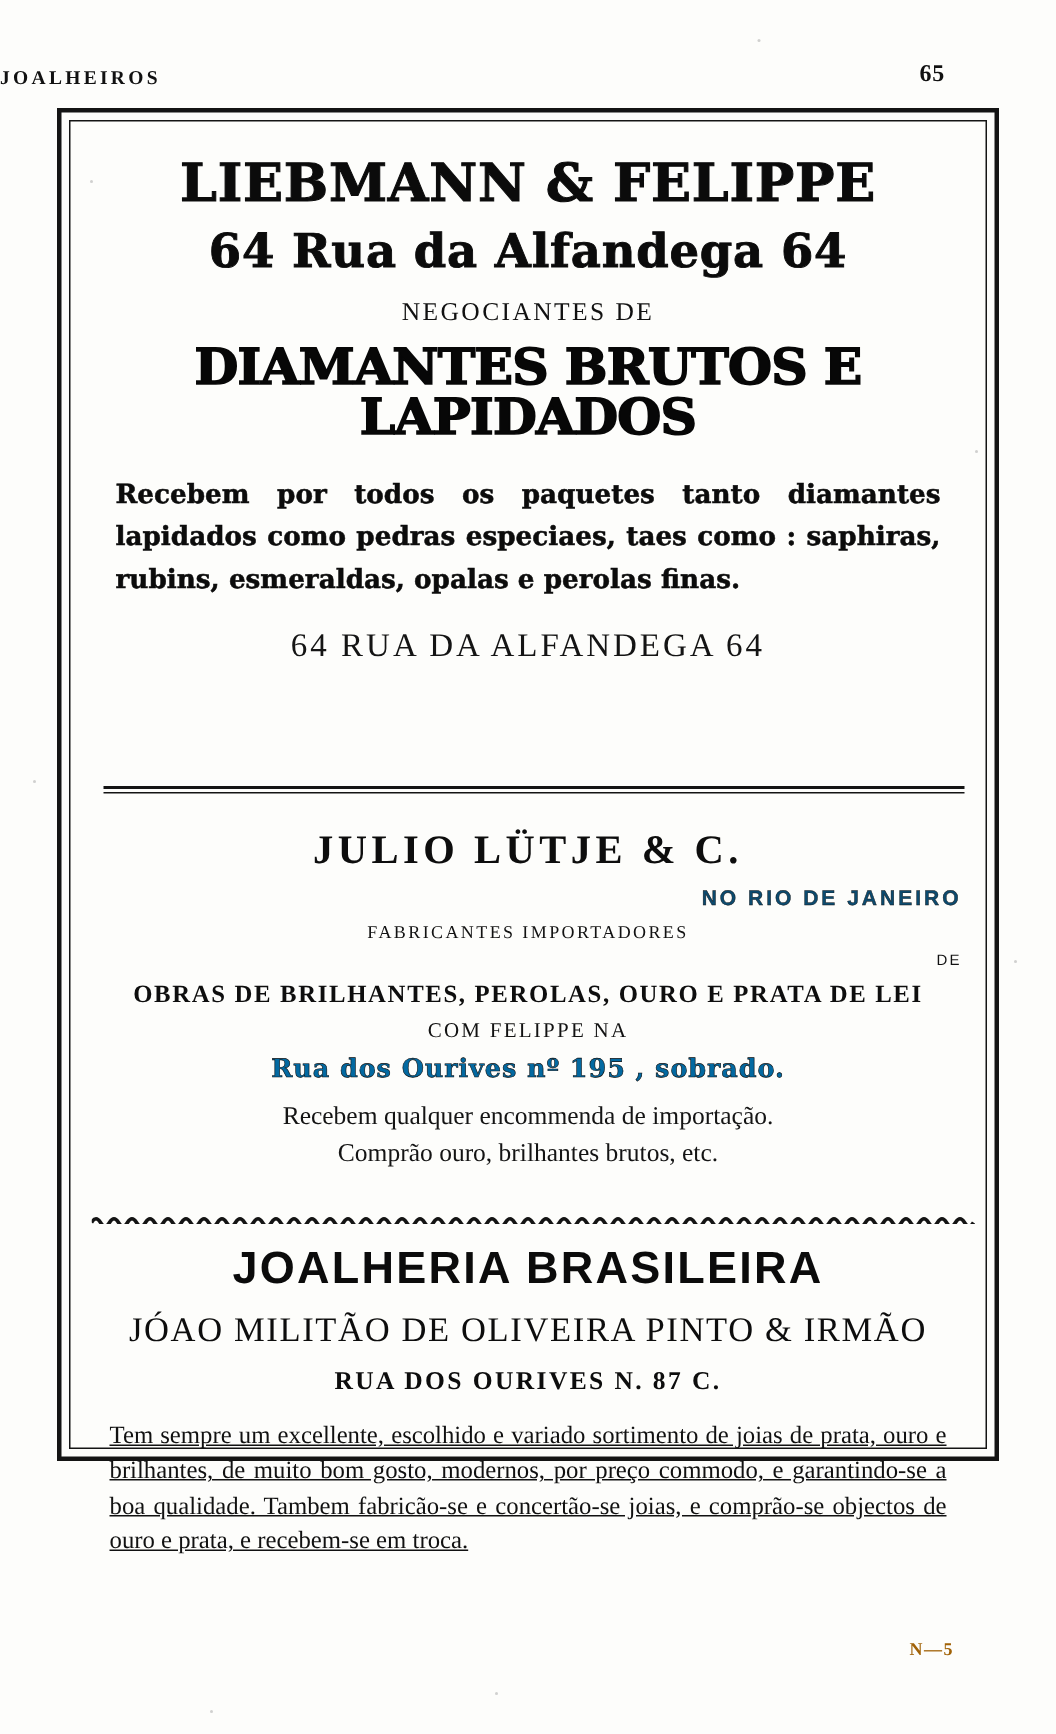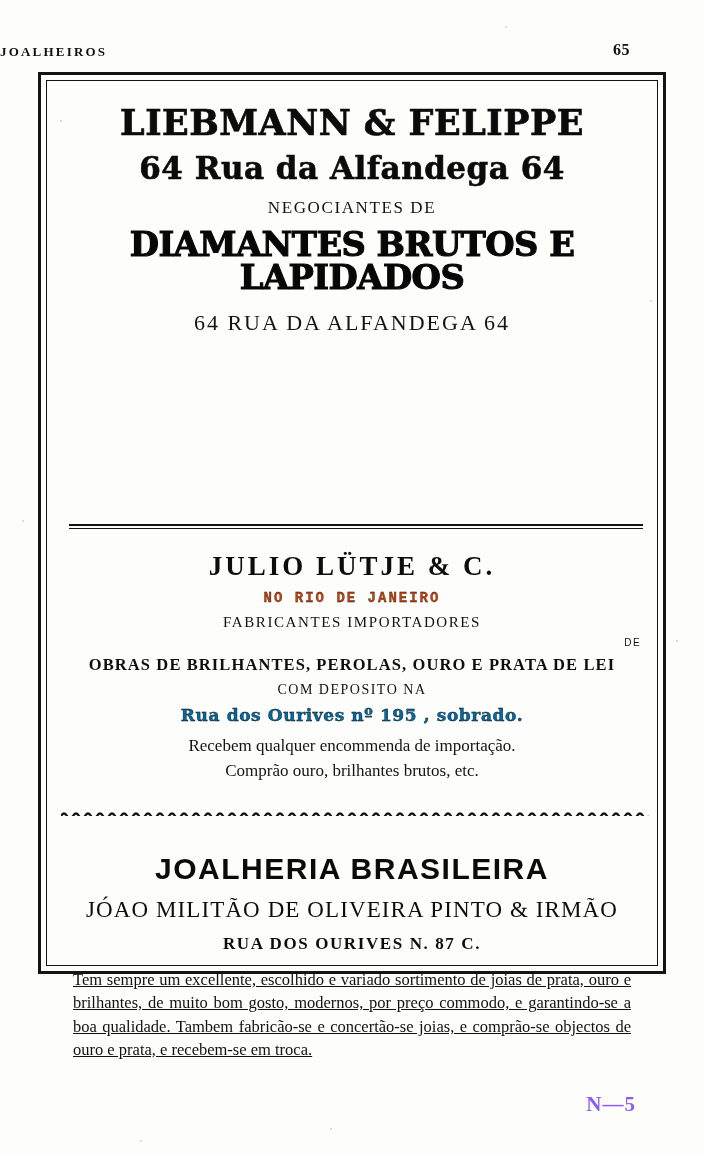--- a/index.html
+++ b/index.html
@@ -167,33 +167,33 @@
   .j-title {
     text-align: center;
     font-family: "Liberation Serif", serif;
     font-weight: bold;
     font-size: 27px;
     letter-spacing: 3px;
     color: #0d0d0d;
   }
   .j-place {
     margin-top: 8px;
-    text-align: center;
-    font-family: Liberation Mono, monospace;
+    text-align: right;
+    font-family: Liberation Sans, sans-serif;
     font-weight: bold;
     font-size: 14px;
     letter-spacing: 2px;
-    color: #c2410c;
+    color: #0c4a6e;
     -webkit-text-stroke: 0.3px #151515;
   }
   .j-line {
     margin-top: 8px;
     text-align: center;
     font-family: "Liberation Serif", serif;
-    font-size: 15px;
+    font-size: 12px;
     letter-spacing: 1.6px;
     color: #121212;
   }
   .j-de {
     margin-top: 6px;
     text-align: right;
     font-family: Liberation Sans, sans-serif;
     font-size: 10px;
     letter-spacing: 1.4px;
     color: #121212;
@@ -228,21 +228,21 @@
   .j-note {
     margin-top: 10px;
     text-align: center;
     font-family: "Liberation Serif", serif;
     font-size: 17px;
     line-height: 1.35;
     color: #141414;
   }
 
   
-  #ad-brasileira { top: 748px; margin-top: 23px; }
+  #ad-brasileira { top: 748px; }
 
   .b-title {
     text-align: center;
     font-family: "Liberation Sans", sans-serif;
     font-weight: bold;
     font-size: 30px;
     letter-spacing: 1.5px;
     color: #0b0b0b;
   }
   .b-names {
@@ -272,23 +272,23 @@
     text-decoration: underline;
   }
 
   
   .signature {
     position: absolute;
     right: 68px;
     top: 1092px;
     font-family: "Liberation Serif", serif;
     font-weight: bold;
-    font-size: 21px;
+    font-size: 12px;
     letter-spacing: 1px;
-    color: #8b5cf6;
+    color: #a16207;
   }
 
   
   .speckles { position: absolute; inset: 0; pointer-events: none; }
   .speckles i {
     position: absolute; display: block;
     background: #9a9a9a; border-radius: 50%;
     opacity: .45;
   }
 </style>
@@ -301,35 +301,36 @@
   <div class="folio">65</div>
 
   <div class="frame-outer">
     <div class="frame-inner">
 
       <div class="ad" id="ad-liebmann">
         <div class="l-title">LIEBMANN &amp; FELIPPE</div>
         <div class="l-address">64  Rua da Alfandega  64</div>
         <div class="l-sub">NEGOCIANTES DE</div>
         <div class="l-banner">DIAMANTES BRUTOS E LAPIDADOS</div>
+        <div class="l-body">Recebem por todos os paquetes tanto diamantes lapidados como pedras especiaes, taes como : saphiras, rubins, esmeraldas, opalas e perolas finas.</div>
         <div class="l-foot">64   RUA DA ALFANDEGA   64</div>
       </div>
 
       <div class="rule-double">
         <span class="r1"></span>
           <span class="r2"></span>
       </div>
 
       <div class="ad" id="ad-lutje">
         <div class="j-title">JULIO LÜTJE &amp; C.</div>
         <div class="j-place">NO RIO DE JANEIRO</div>
         <div class="j-line">FABRICANTES IMPORTADORES</div>
         <div class="j-de">DE</div>
         <div class="j-goods">OBRAS DE BRILHANTES, PEROLAS, OURO E PRATA DE LEI</div>
-        <div class="j-com">COM DEPOSITO NA</div>
+        <div class="j-com">COM FELIPPE NA</div>
         <div class="j-street">Rua dos Ourives nº 195 , sobrado.</div>
         <div class="j-note">Recebem qualquer encommenda de importação.</div>
         <div class="j-note" style="margin-top:2px">Comprão ouro, brilhantes brutos, etc.</div>
       </div>
 
       <div class="rule-wavy">
         <svg width="590" height="10" viewBox="0 0 590 10" preserveAspectRatio="none" aria-hidden="true">
           <path d="M0 6 Q 3 1 6 6 T 12 6 T 18 6 T 24 6 T 30 6 T 36 6 T 42 6 T 48 6 T 54 6 T 60 6 T 66 6 T 72 6 T 78 6 T 84 6 T 90 6 T 96 6 T 102 6 T 108 6 T 114 6 T 120 6 T 126 6 T 132 6 T 138 6 T 144 6 T 150 6 T 156 6 T 162 6 T 168 6 T 174 6 T 180 6 T 186 6 T 192 6 T 198 6 T 204 6 T 210 6 T 216 6 T 222 6 T 228 6 T 234 6 T 240 6 T 246 6 T 252 6 T 258 6 T 264 6 T 270 6 T 276 6 T 282 6 T 288 6 T 294 6 T 300 6 T 306 6 T 312 6 T 318 6 T 324 6 T 330 6 T 336 6 T 342 6 T 348 6 T 354 6 T 360 6 T 366 6 T 372 6 T 378 6 T 384 6 T 390 6 T 396 6 T 402 6 T 408 6 T 414 6 T 420 6 T 426 6 T 432 6 T 438 6 T 444 6 T 450 6 T 456 6 T 462 6 T 468 6 T 474 6 T 480 6 T 486 6 T 492 6 T 498 6 T 504 6 T 510 6 T 516 6 T 522 6 T 528 6 T 534 6 T 540 6 T 546 6 T 552 6 T 558 6 T 564 6 T 570 6 T 576 6 T 582 6 T 588 6" fill="none" stroke="#141414" stroke-width="2.4"></path>
         </svg>
       </div>

